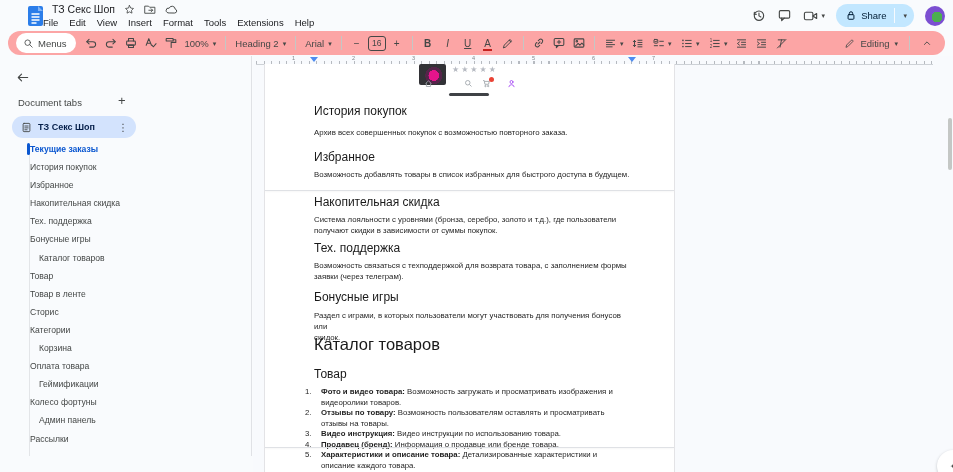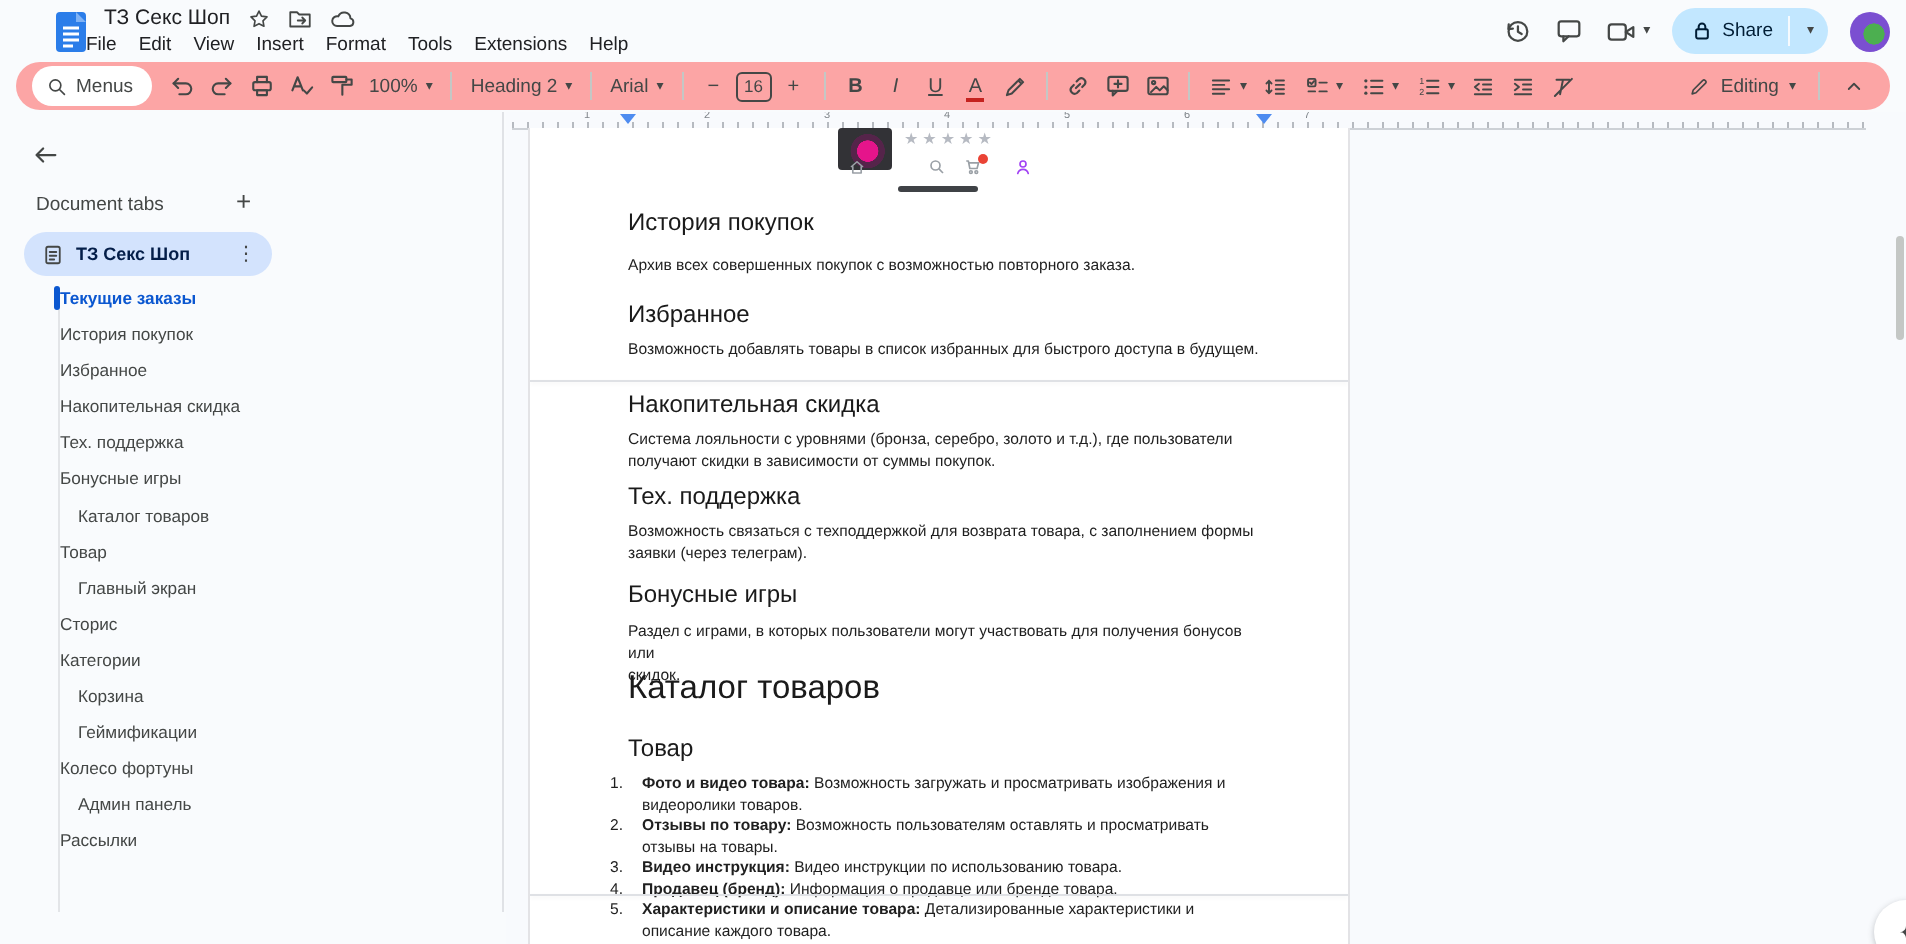--- a/index.html
+++ b/index.html
@@ -368,24 +368,25 @@
   <ul class="outline">
 
       <li class="l2 active">Текущие заказы</li>
       <li class="l2">История покупок</li>
       <li class="l2">Избранное</li>
       <li class="l2">Накопительная скидка</li>
       <li class="l2">Тех. поддержка</li>
       <li class="l2">Бонусные игры</li>
       <li class="l1">Каталог товаров</li>
       <li class="l2">Товар</li>
-      <li class="l1">Главный экран</li>
+      <li class="l2">Товар в ленте</li>
       <li class="l2">Сторис</li>
       <li class="l2">Категории</li>
       <li class="l1">Корзина</li>
+      <li class="l2">Оплата товара</li>
       <li class="l1">Геймификации</li>
       <li class="l2">Колесо фортуны</li>
       <li class="l1">Админ панель</li>
       <li class="l2">Рассылки</li>
     </ul>
 </div>
 
 <div class="canvas">
   <div class="ruler">
     <div class="ruler-nums">

